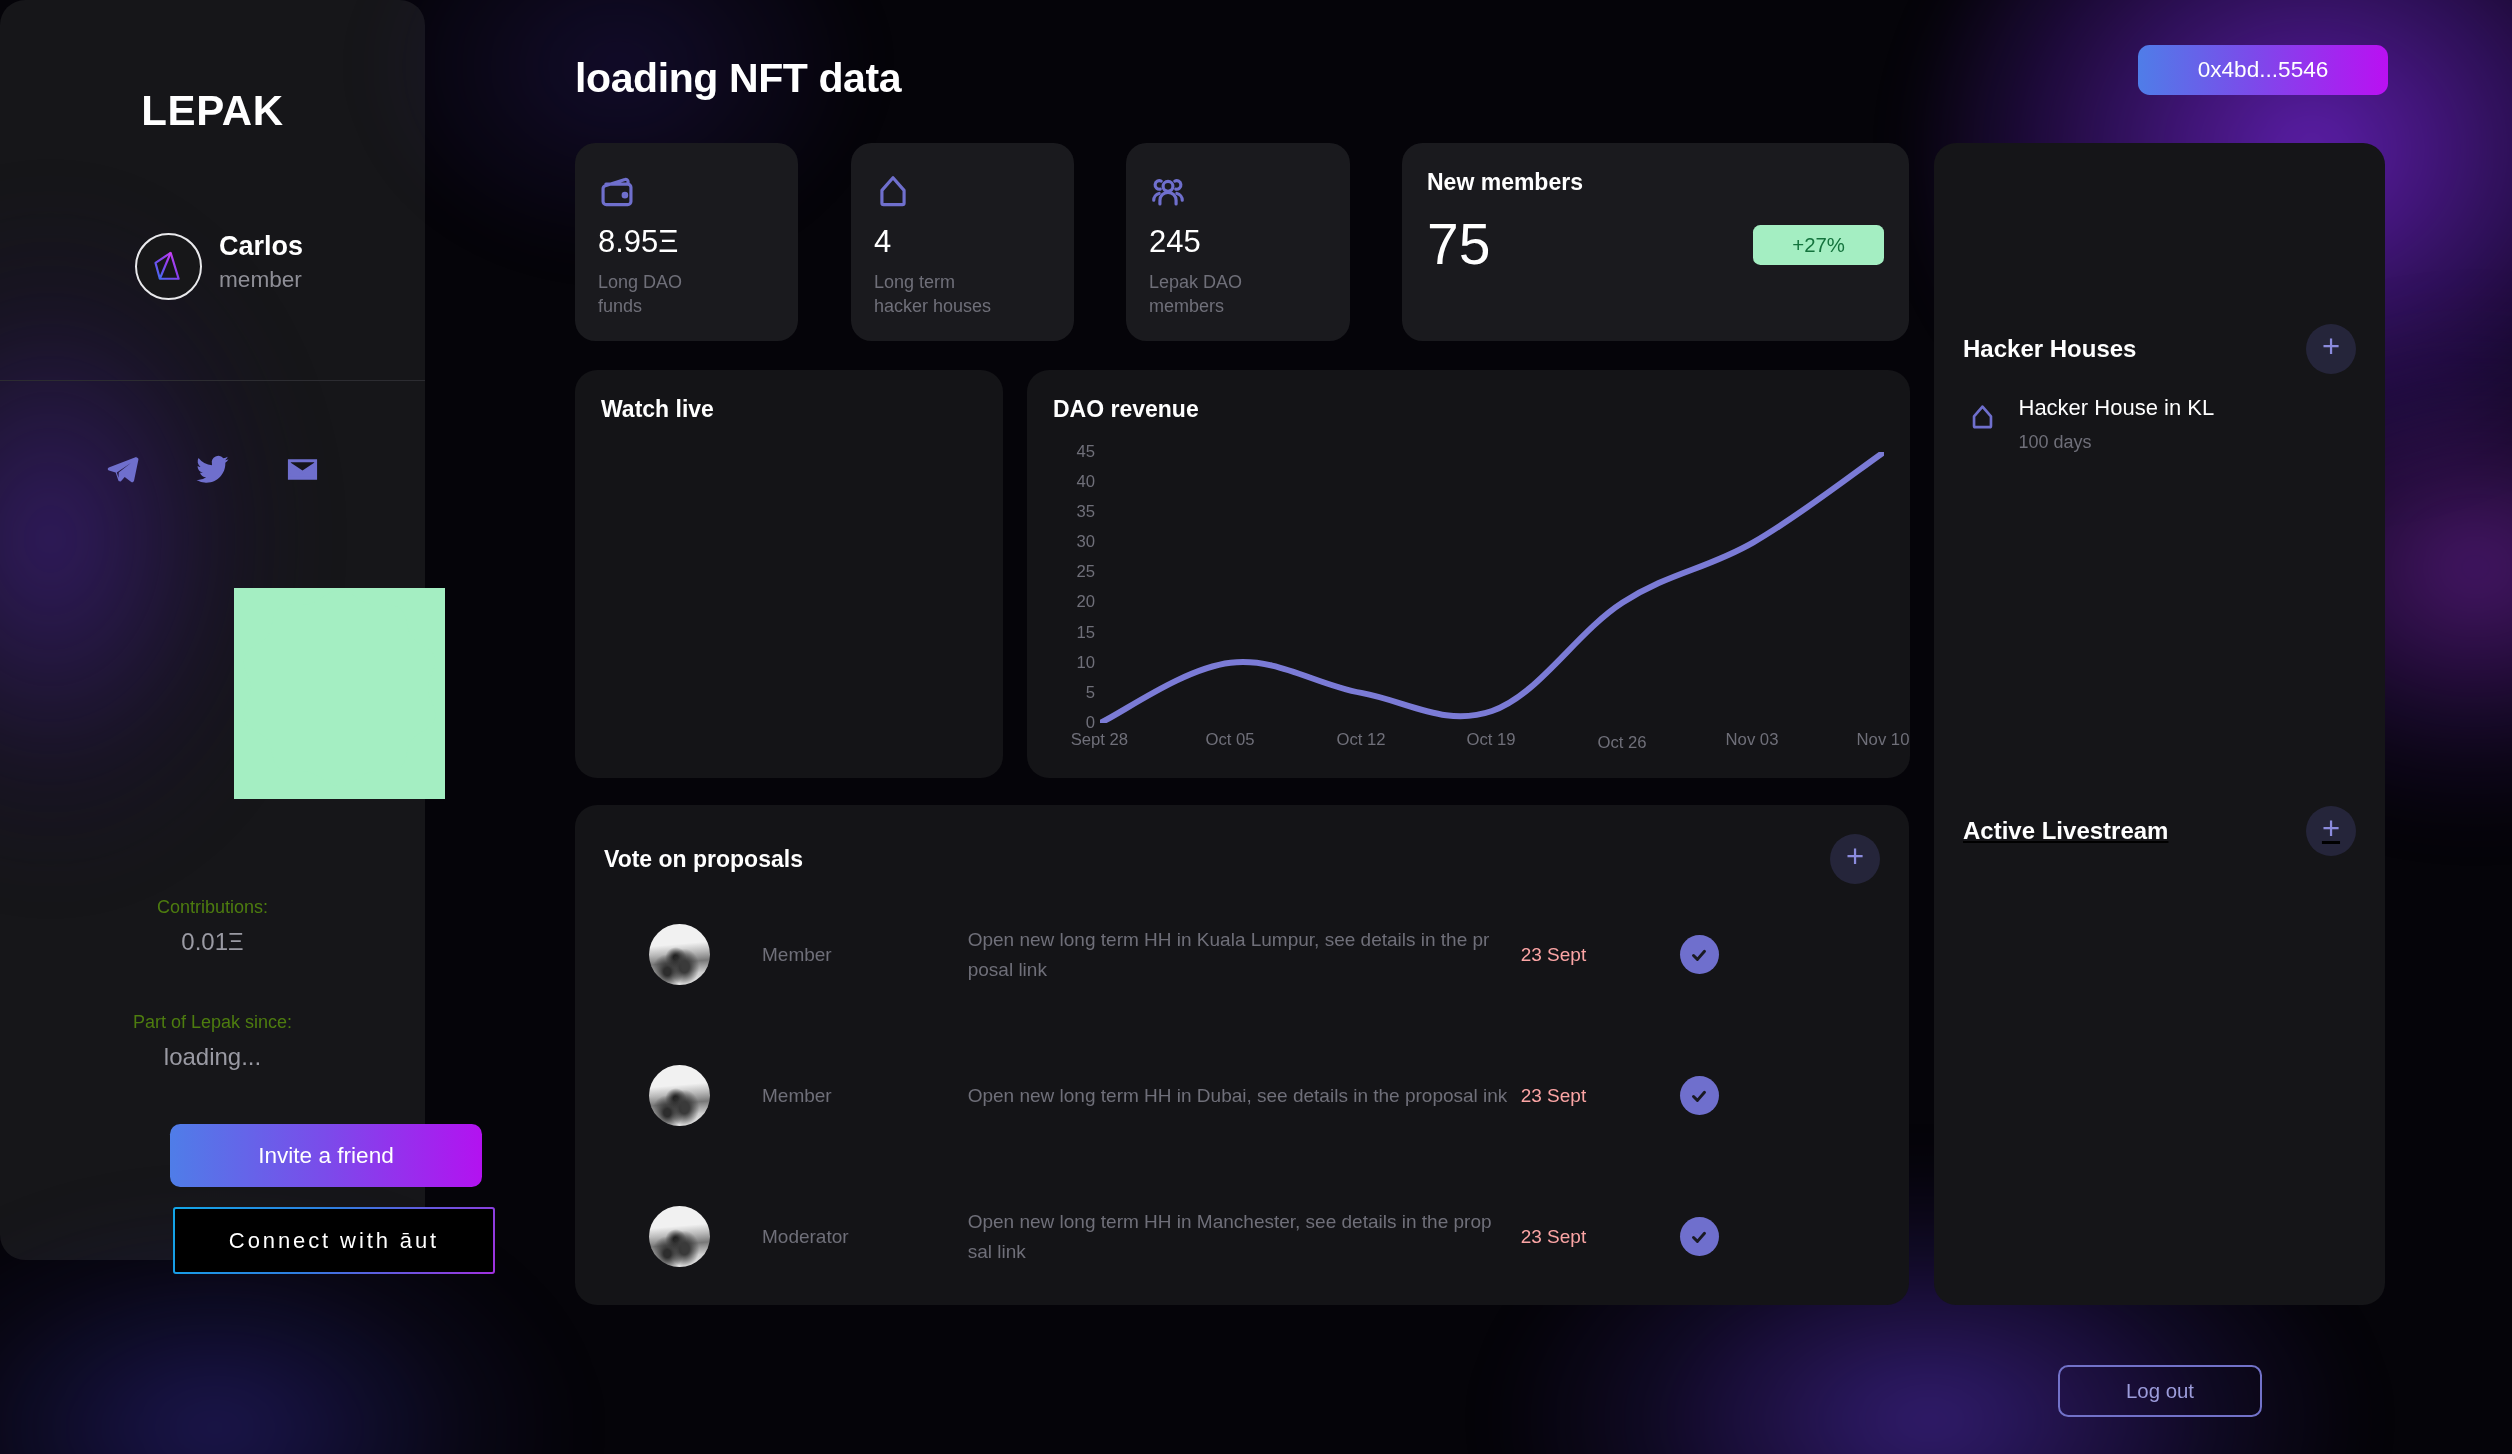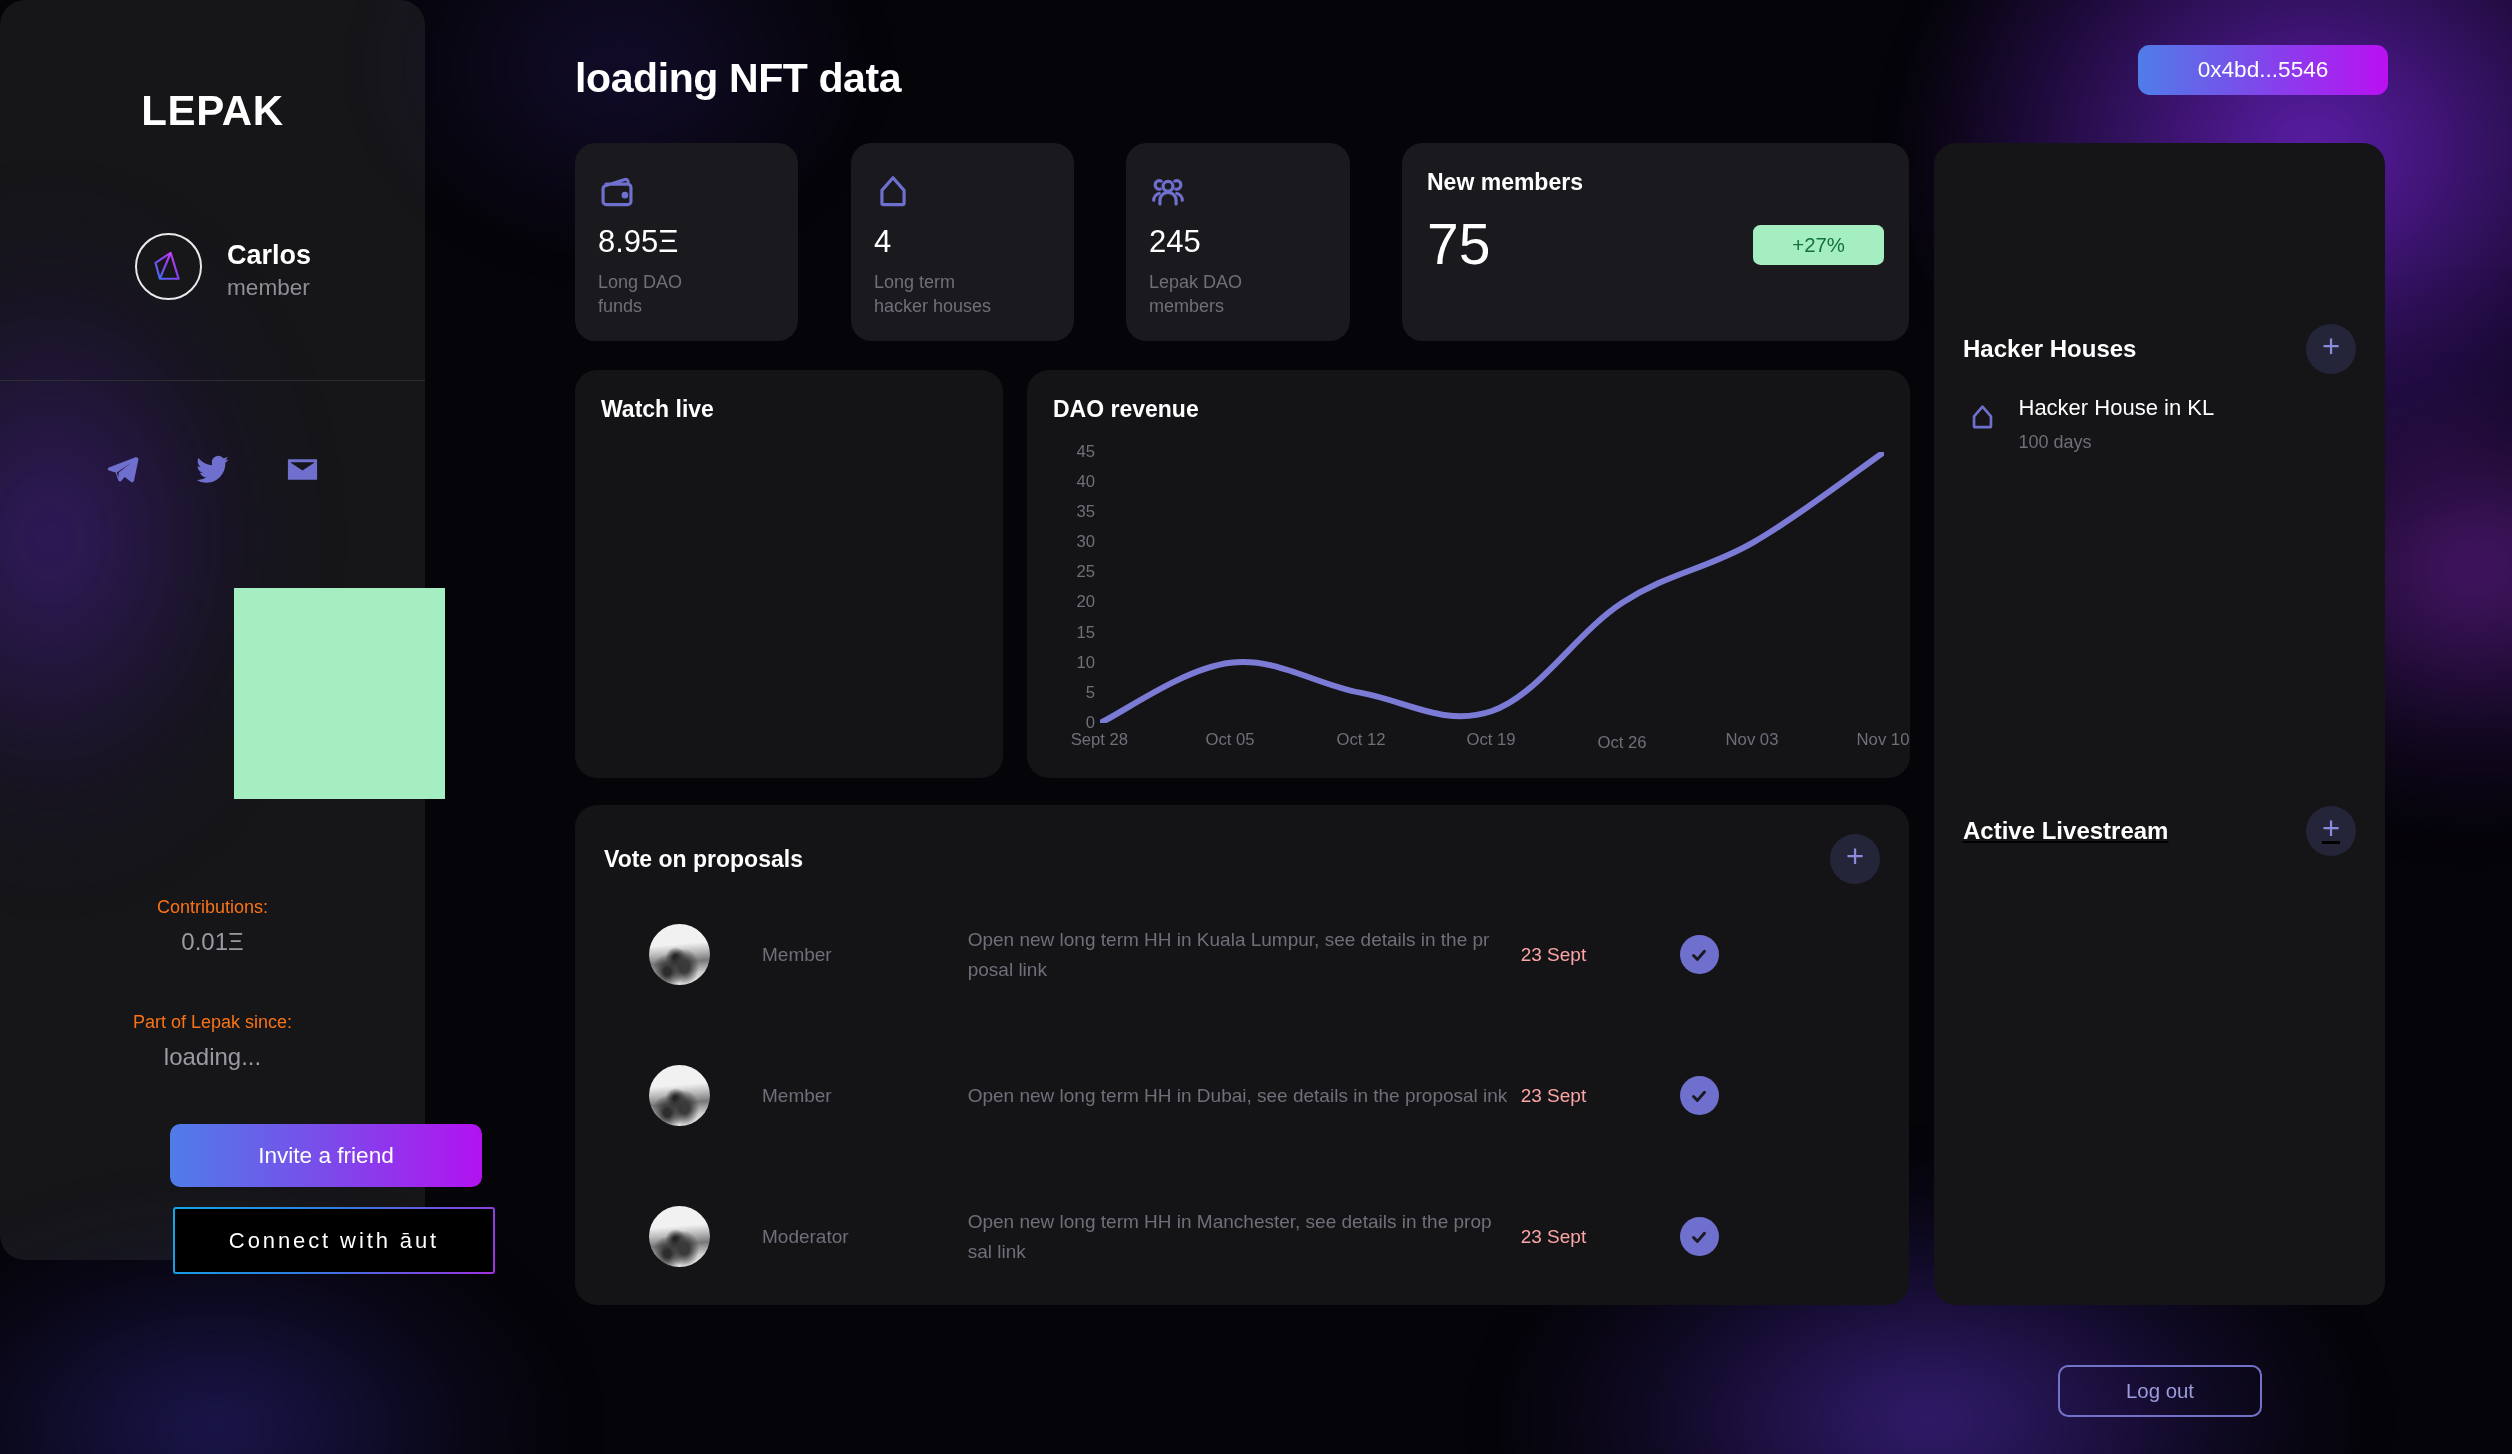--- a/index.html
+++ b/index.html
@@ -65,21 +65,21 @@
     overflow: hidden;
   }
   #brand {
     position: absolute; top: 87px; left: 0; width: 425px;
     text-align: center;
     color: #ffffff;
     font-size: 42px; font-weight: 700; letter-spacing: 0.7px;
   }
   #profile-row {
     position: absolute; left: 135px; top: 233px;
-    display: flex; align-items: flex-end; gap: 25px;
+    display: flex; align-items: flex-start; gap: 17px;
   }
   #avatar-ring {
     width: 67px; height: 67px; border-radius: 50%;
     border: 2.9px solid #e9e9ec;
     background: #171719;
     display: flex; align-items: center; justify-content: center;
     flex: none;
   }
   #profile-text { display: flex; flex-direction: column; gap: 8.7px; }
   #profile-name { color: #fff; font-size: 27px; font-weight: 700; line-height: 1; }
@@ -99,21 +99,21 @@
 
   #mint-blob {
     position: absolute; left: 234px; top: 588px;
     width: 211px; height: 211px;
     background: #a4eec2;
   }
 
   #contrib-block {
     position: absolute; left: 0; top: 894px; width: 425px; text-align: center;
   }
-  .meta-label { color: #f97316; font-size: 18px; line-height: 1.5; }
+  .meta-label { color: #4d7c0f; font-size: 18px; line-height: 1.5; }
   .meta-value { color: #9a9aa3; font-size: 24px; line-height: 1.5; margin-top: 2.9px; }
   #since-block {
     position: absolute; left: 0; top: 1009px; width: 425px; text-align: center;
   }
 
   #invite-btn {
     position: absolute; left: 170px; top: 1124px; width: 312px; height: 63px;
     border-radius: 10.2px;
     background: linear-gradient(90deg, #4f7de8 0%, #7b4bea 50%, #b312f0 100%);
     color: #fff; font-size: 22.6px; font-weight: 400;

